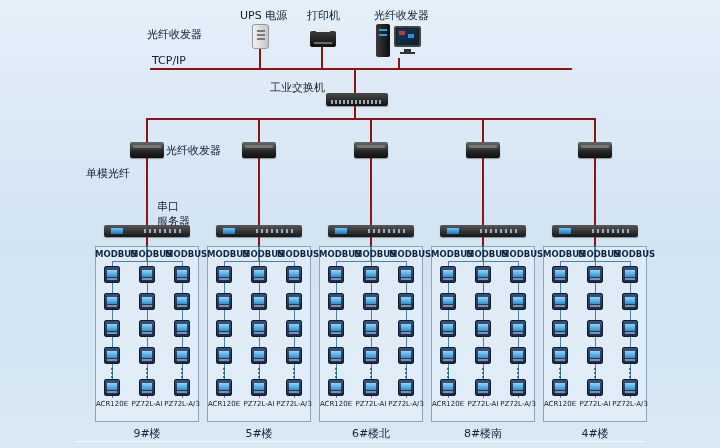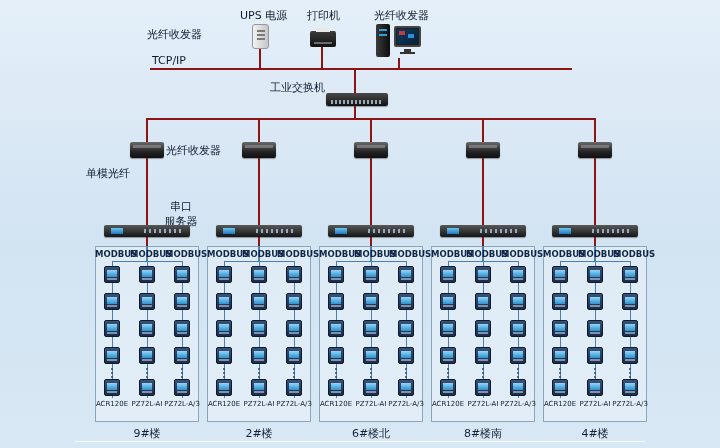--- a/index.html
+++ b/index.html
@@ -72,21 +72,21 @@
   <div class="lbl" style="left:270px;top:80px">工业交换机</div>
   <div class="rline" style="left:354px;top:70px;width:2px;height:23px"></div>
   <div class="switch">
       <div class="ports"></div>
     </div>
   <div class="rline" style="left:354px;top:106px;width:2px;height:13px"></div>
   <div class="rline" style="left:146px;top:118px;width:450px;height:2px"></div>
 
   <div class="lbl" style="left:166px;top:143px">光纤收发器</div>
   <div class="lbl" style="left:86px;top:166px">单模光纤</div>
-  <div class="lbl" style="left:157px;top:199px;width:48px;text-align:center">
+  <div class="lbl" style="left:157px;top:199px;width:48px;text-align:left">
     <div>串口</div>
     <div>服务器</div>
   </div>
 
   <div id="groups">
       <div class="rline" style="left: 146px; top: 120px; width: 2px; height: 22px;"></div>
       <div class="transceiver" style="left: 130px; top: 142px;"></div>
       <div class="rline" style="left: 146px; top: 158px; width: 2px; height: 67px;"></div>
       <div class="sserver" style="left: 104px; top: 225px;">
         <div class="led"></div>
@@ -269,21 +269,21 @@
       <div class="dots" style="left: 286px; top: 366px;">
         <div class="dot"></div>
         <div class="dot"></div>
         <div class="dot"></div>
       </div>
       <div class="meter" style="left: 286px; top: 379px;">
         <div class="scr"></div>
         <div class="kb"></div>
       </div>
       <div class="mlabel" style="left: 276px; top: 400px;">PZ72L-A/3</div>
-      <div class="gname" style="left: 207px; top: 426px;">2#楼</div>
+      <div class="gname" style="left: 207px; top: 426px;">5#楼</div>
       <div class="rline" style="left: 370px; top: 120px; width: 2px; height: 22px;"></div>
       <div class="transceiver" style="left: 354px; top: 142px;"></div>
       <div class="rline" style="left: 370px; top: 158px; width: 2px; height: 67px;"></div>
       <div class="sserver" style="left: 328px; top: 225px;">
         <div class="led"></div>
         <div class="ports"></div>
       </div>
       <div class="rline" style="left: 370px; top: 237px; width: 2px; height: 9px;"></div>
       <div class="panel" style="left: 319px; top: 246px;"></div>
       <div class="bline" style="left: 370px; top: 246px; width: 2px; height: 16px;"></div>

